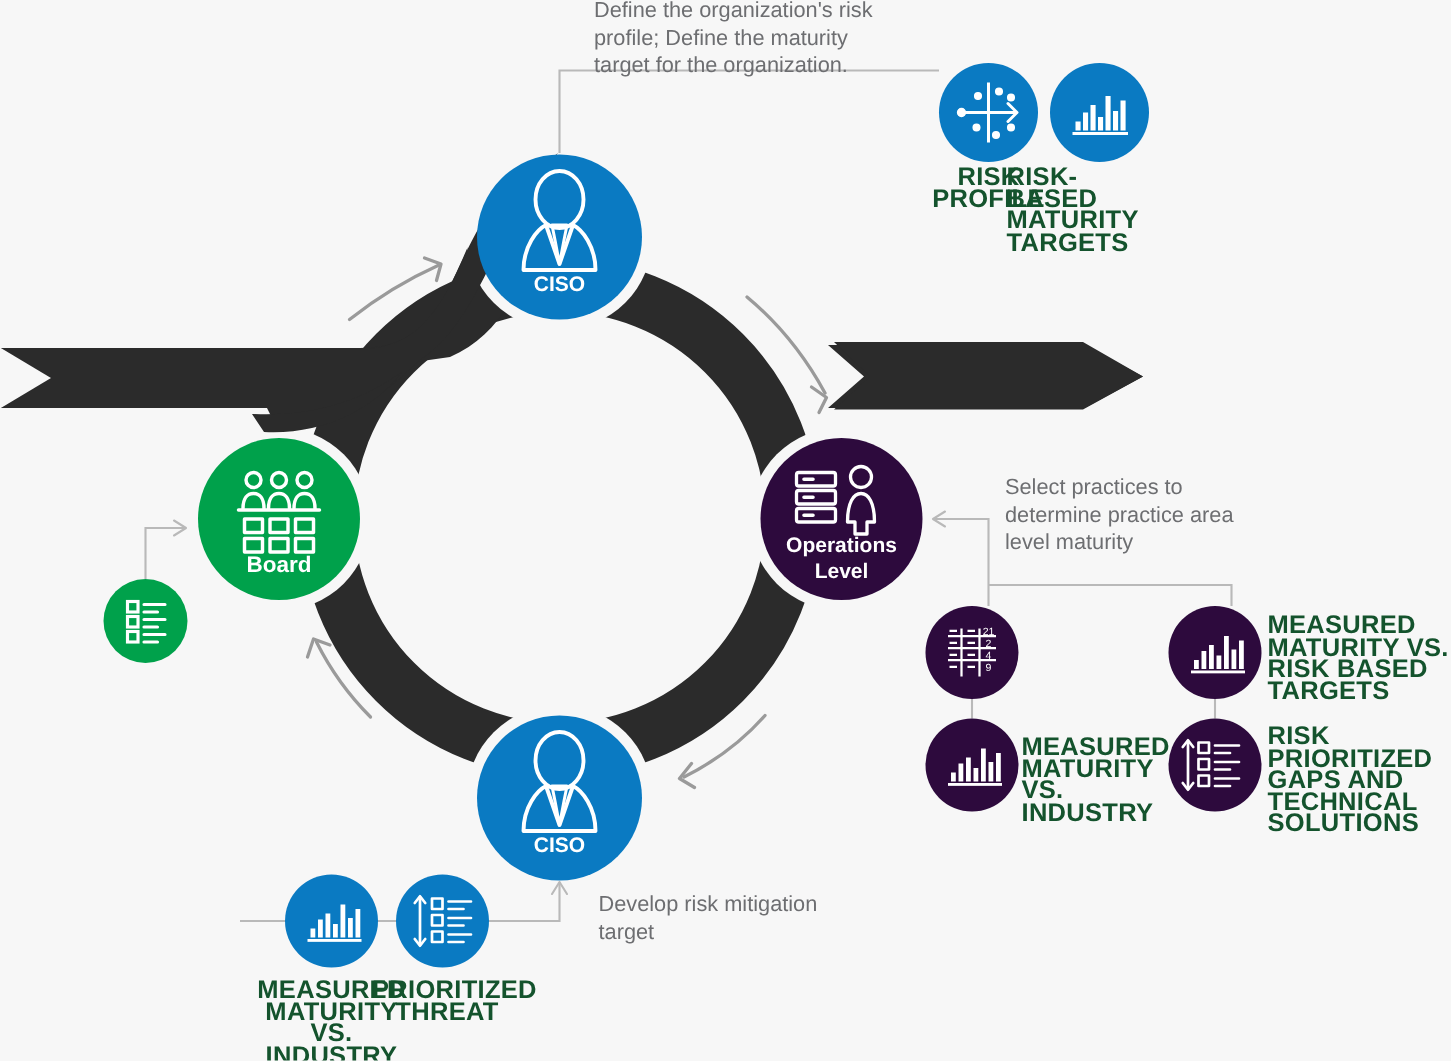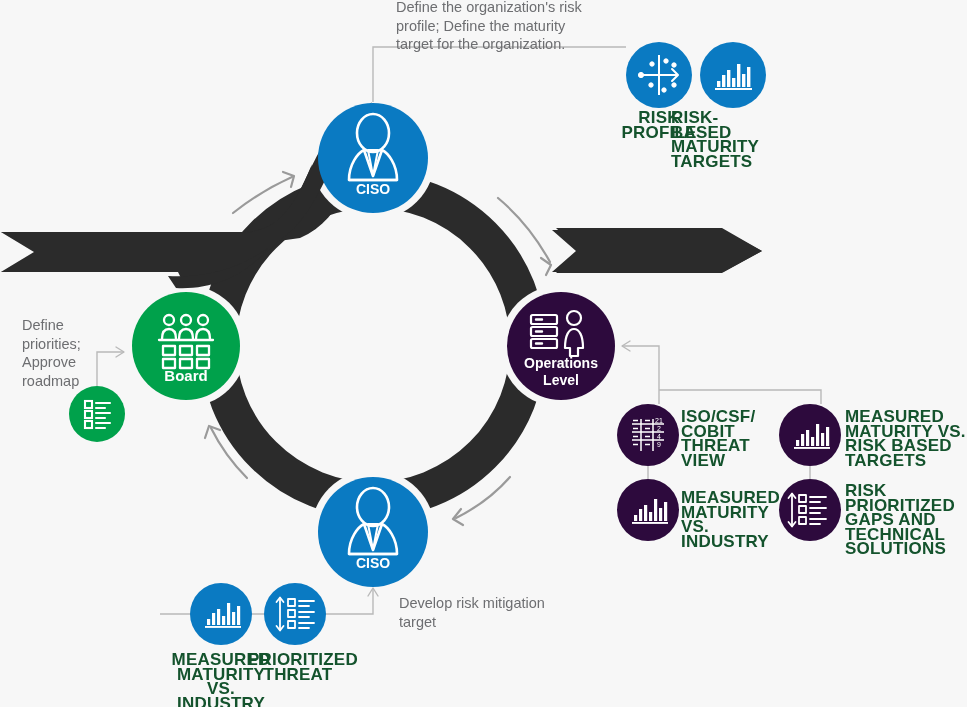--- a/index.html
+++ b/index.html
@@ -306,36 +306,33 @@
         <rect x="288" y="621" width="7" height="7"></rect>
         <path d="M299,601 L314,601 M299,606 L309,606"></path>
         <path d="M299,612 L314,612 M299,617 L309,617"></path>
         <path d="M299,623 L314,623 M299,628 L309,628"></path>
       </g>
     </g>
   </svg>
 
   <div class="note" style="left:396px;top:-2px;width:205px;">Define the organization's risk profile; Define the maturity target for the organization.</div>
 
-  <div class="note" style="left:22px;top:316px;width:100px;">Define priorities; Approve roadmap</div>
-
+
+  <div class="note" style="left:670px;top:316px;width:165px;">Select practices to determine practice area level maturity</div>
 
   <div class="note" style="left:399px;top:594px;width:180px;">Develop risk mitigation target</div>
 
   <div class="caption" style="left:617px;top:111px;width:84px;text-align:center;white-space:pre-line;">RISK
 PROFILE</div>
 
   <div class="caption" style="left:671px;top:111px;width:80px;text-align:left;white-space:pre-line;">RISK-
 BASED
 MATURITY
 TARGETS</div>
 
-  <div class="caption" style="left:681px;top:410px;width:100px;white-space:pre-line;">ISO/CSF/
-COBIT
-THREAT VIEW</div>
 
   <div class="caption" style="left:845px;top:410px;width:122px;white-space:pre-line;">MEASURED
 MATURITY VS.
 RISK BASED
 TARGETS</div>
 
   <div class="caption" style="left:681px;top:491px;width:100px;white-space:pre-line;">MEASURED
 MATURITY
 VS. INDUSTRY</div>
 

